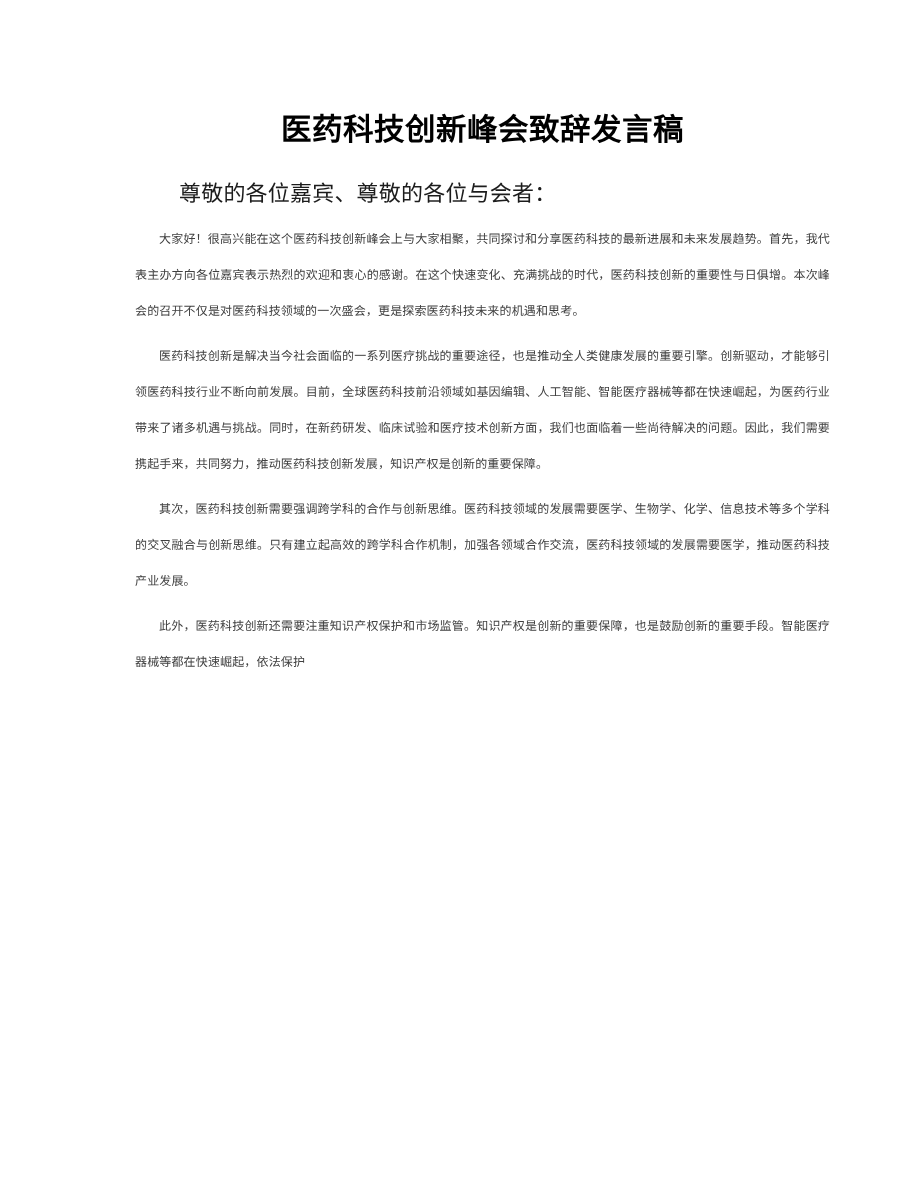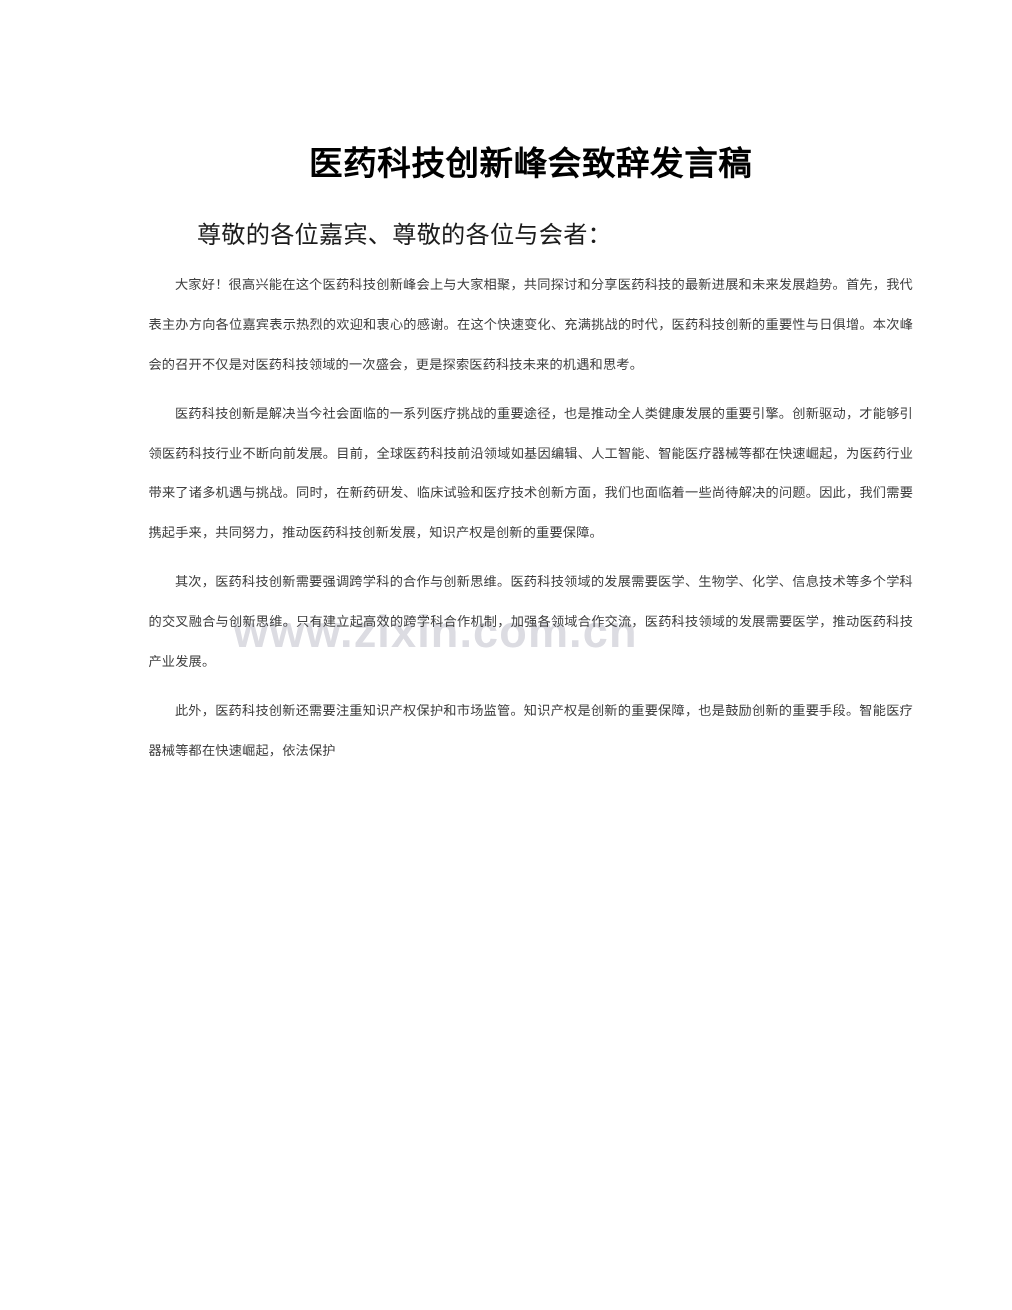--- a/index.html
+++ b/index.html
@@ -40,21 +40,20 @@
     user-select: none;
     pointer-events: none;
     z-index: 0;
   }
 
   
   .doc {
     position: relative;
     z-index: 1;
     padding: 0 90px 0 135px;
-    margin-top: 20px;
   }
 
   .doc-title {
     margin: 0;
     padding-top: 108px;
     text-align: center;
     font-family: "Liberation Sans", "DejaVu Sans", sans-serif;
     font-weight: 700;
     font-size: 30.5px;
     line-height: 42px;
@@ -82,21 +81,20 @@
     text-justify: inter-ideograph;
     letter-spacing: 0.15px;
     color: #404040;
   }
 </style>
 </head>
 <body>
 
 <div class="page">
 
-  <div class="watermark">www.zixin.com.cn</div>
 
   <article class="doc">
 
     <h1 class="doc-title">医药科技创新峰会致辞发言稿</h1>
 
     <p class="salutation">尊敬的各位嘉宾、尊敬的各位与会者：</p>
 
     <p class="para">大家好！很高兴能在这个医药科技创新峰会上与大家相聚，共同探讨和分享医药科技的最新进展和未来发展趋势。首先，我代表主办方向各位嘉宾表示热烈的欢迎和衷心的感谢。在这个快速变化、充满挑战的时代，医药科技创新的重要性与日俱增。本次峰会的召开不仅是对医药科技领域的一次盛会，更是探索医药科技未来的机遇和思考。</p>
 
     <p class="para">医药科技创新是解决当今社会面临的一系列医疗挑战的重要途径，也是推动全人类健康发展的重要引擎。创新驱动，才能够引领医药科技行业不断向前发展。目前，全球医药科技前沿领域如基因编辑、人工智能、智能医疗器械等都在快速崛起，为医药行业带来了诸多机遇与挑战。同时，在新药研发、临床试验和医疗技术创新方面，我们也面临着一些尚待解决的问题。因此，我们需要携起手来，共同努力，推动医药科技创新发展，知识产权是创新的重要保障。</p>

